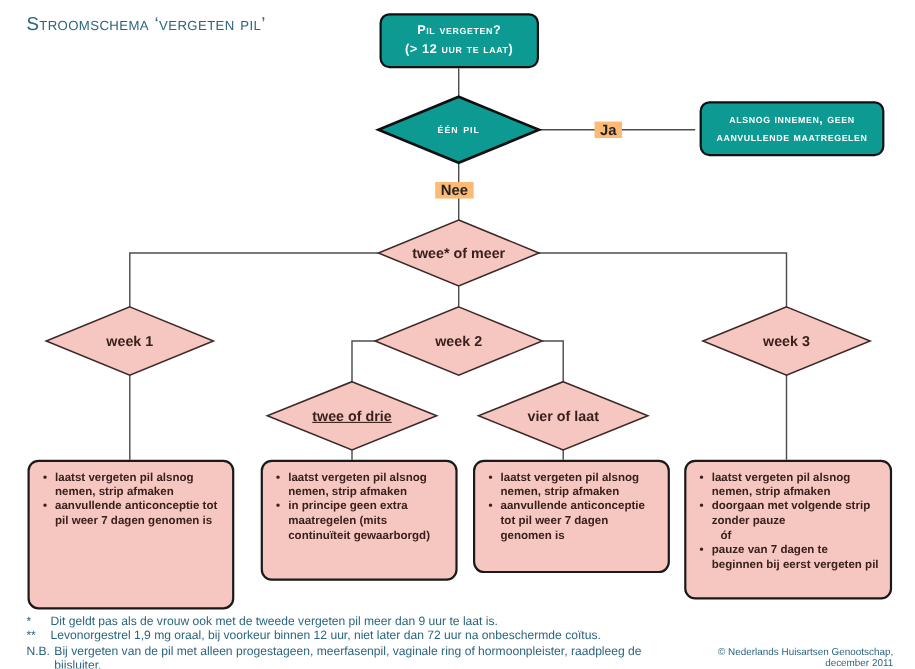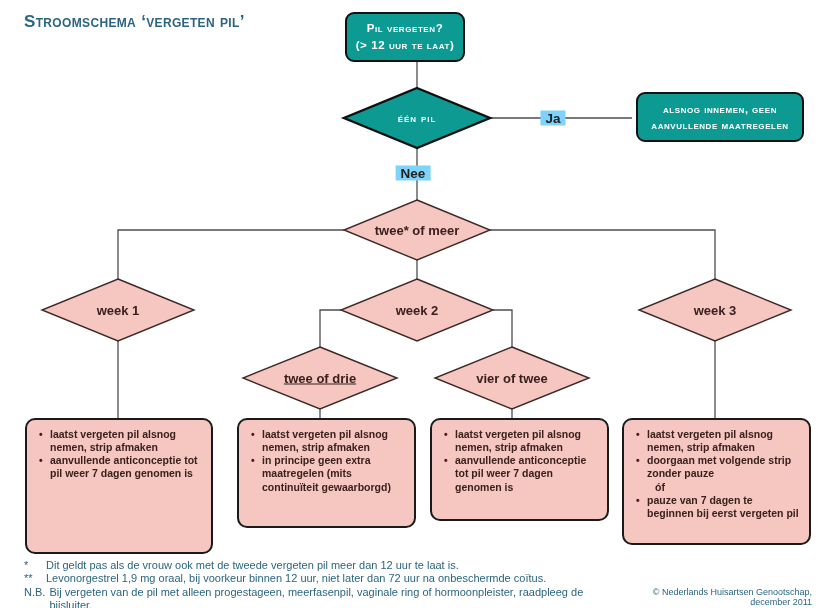--- a/index.html
+++ b/index.html
@@ -5,51 +5,51 @@
   html,body{margin:0;padding:0;background:#ffffff;}
   .canvas{
     position:relative;width:832px;height:608px;background:#ffffff;overflow:hidden;
     font-family:"Liberation Sans","DejaVu Sans",sans-serif;
   }
   svg.flow-layer{position:absolute;left:0;top:0;}
 
   
   .title{
     position:absolute;left:24px;top:12px;
-    font-size:17px;font-weight:bold;font-variant:small-caps;letter-spacing:.02em;
+    font-size:17px;font-weight:normal;font-variant:small-caps;letter-spacing:.02em;
     color:#2a647e;
   }
   .subtitle{
     position:absolute;left:24px;top:36px;
     font-size:12.5px;color:#2a647e;
   }
 
   
   .teal-box{
     position:absolute;background:#0d9a92;border:2.5px solid #101010;border-radius:9px;
     display:flex;flex-direction:column;align-items:center;justify-content:center;
     color:#ffffff;font-weight:bold;font-variant:small-caps;letter-spacing:.05em;
     text-align:center;box-sizing:border-box;
   }
-  .start-box{left:345px;top:12px;width:120px;height:50px;font-size:11.5px;line-height:1.5;}
+  .start-box{left:345px;top:12px;width:145px;height:50px;font-size:11.5px;line-height:1.5;}
   .yes-box{left:636px;top:92px;width:168px;height:50px;font-size:11px;line-height:1.5;}
 
   
   .dlabel{
     position:absolute;transform:translate(-50%,-50%);
     font-weight:bold;font-size:13px;color:#3a201d;white-space:nowrap;
   }
   .dlabel.teal-text{
     color:#ffffff;font-variant:small-caps;letter-spacing:.08em;font-size:11.5px;
   }
 
   
   .edge-label{
     position:absolute;transform:translate(-50%,-50%);
-    background:#7dd3fc;padding:0 5px;
+    background:#fdba74;padding:0 5px;
     font-weight:bold;font-size:13.5px;color:#222222;white-space:nowrap;
   }
 
   
   .result-box{
     position:absolute;background:#f5c7c0;border:2px solid #1a1a1a;border-radius:10px;
     box-sizing:border-box;padding:8px 8px 8px 9px;
     color:#3a201d;font-weight:bold;font-size:10.5px;line-height:1.25;
   }
   .result-box ul{margin:0;padding:0;list-style:none;}
@@ -104,21 +104,21 @@
     <div>Pil vergeten?</div>
     <div>(&gt; 12 uur te laat)</div>
   </div>
 
   <div class="dlabel teal-text" style="left:417px;top:118px;">één pil</div>
   <div class="dlabel" style="left:417px;top:230px;">twee* of meer</div>
   <div class="dlabel" style="left:118px;top:310px;">week 1</div>
   <div class="dlabel" style="left:417px;top:310px;">week 2</div>
   <div class="dlabel" style="left:715px;top:310px;">week 3</div>
   <div class="dlabel" style="left:320px;top:378px;text-decoration:underline;">twee of drie</div>
-  <div class="dlabel" style="left:512px;top:378px;">vier of twee</div>
+  <div class="dlabel" style="left:512px;top:378px;">vier of laat</div>
 
   <div class="edge-label" style="left:553px;top:118px;">Ja</div>
   <div class="edge-label" style="left:413px;top:173px;">Nee</div>
 
   <div class="teal-box yes-box">
     <div>alsnog innemen, geen</div>
     <div>aanvullende maatregelen</div>
   </div>
 
   <div class="result-box" style="left:25px;top:418px;width:188px;min-height:136px;">
@@ -149,21 +149,21 @@
     </ul>
     <div class="of-line">óf</div>
     <ul>
       <li>pauze van 7 dagen te beginnen bij eerst vergeten pil</li>
     </ul>
   </div>
 
   <div class="footnotes">
     <div class="footnote-row">
       <span class="fm-col">*</span>
-      <span>Dit geldt pas als de vrouw ook met de tweede vergeten pil meer dan 12 uur te laat is.</span>
+      <span>Dit geldt pas als de vrouw ook met de tweede vergeten pil meer dan 9 uur te laat is.</span>
     </div>
     <div class="footnote-row">
       <span class="fm-col">**</span>
       <span>Levonorgestrel 1,9 mg oraal, bij voorkeur binnen 12 uur, niet later dan 72 uur na onbeschermde coïtus.</span>
     </div>
     <div class="footnote-row">
       <span class="fm-inline">N.B.</span>
       <span>Bij vergeten van de pil met alleen progestageen, meerfasenpil, vaginale ring of hormoonpleister, raadpleeg de bijsluiter.</span>
     </div>
   </div>

